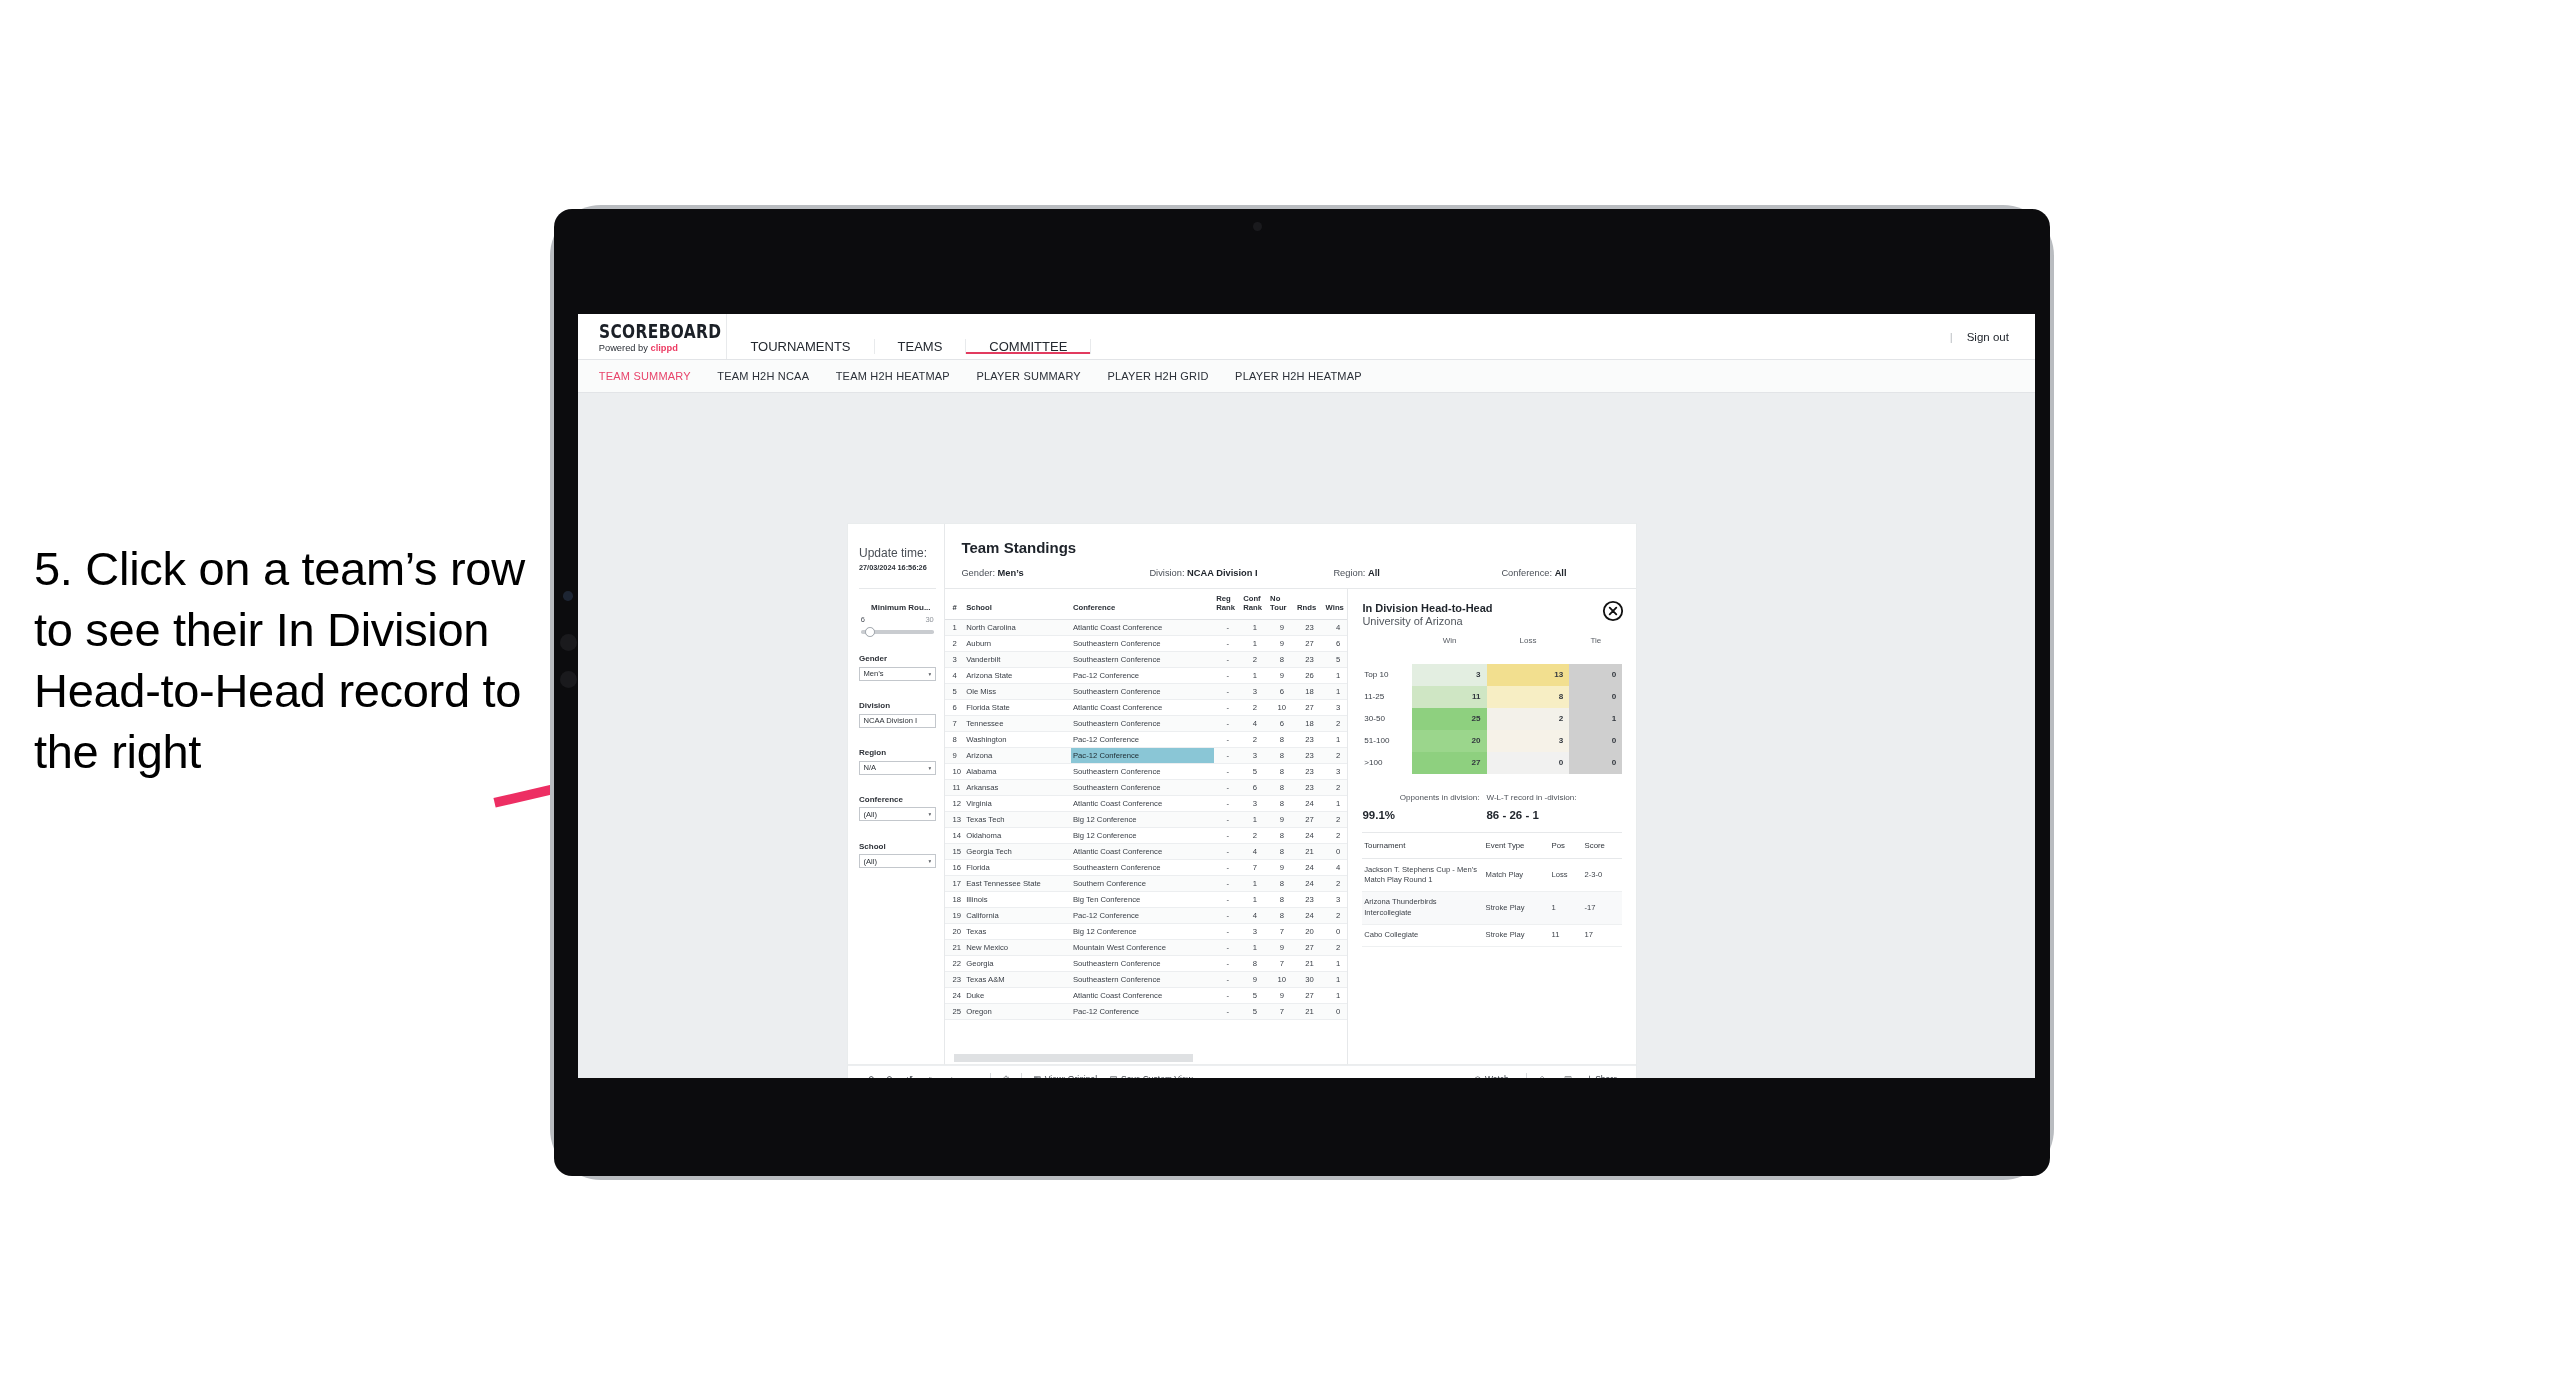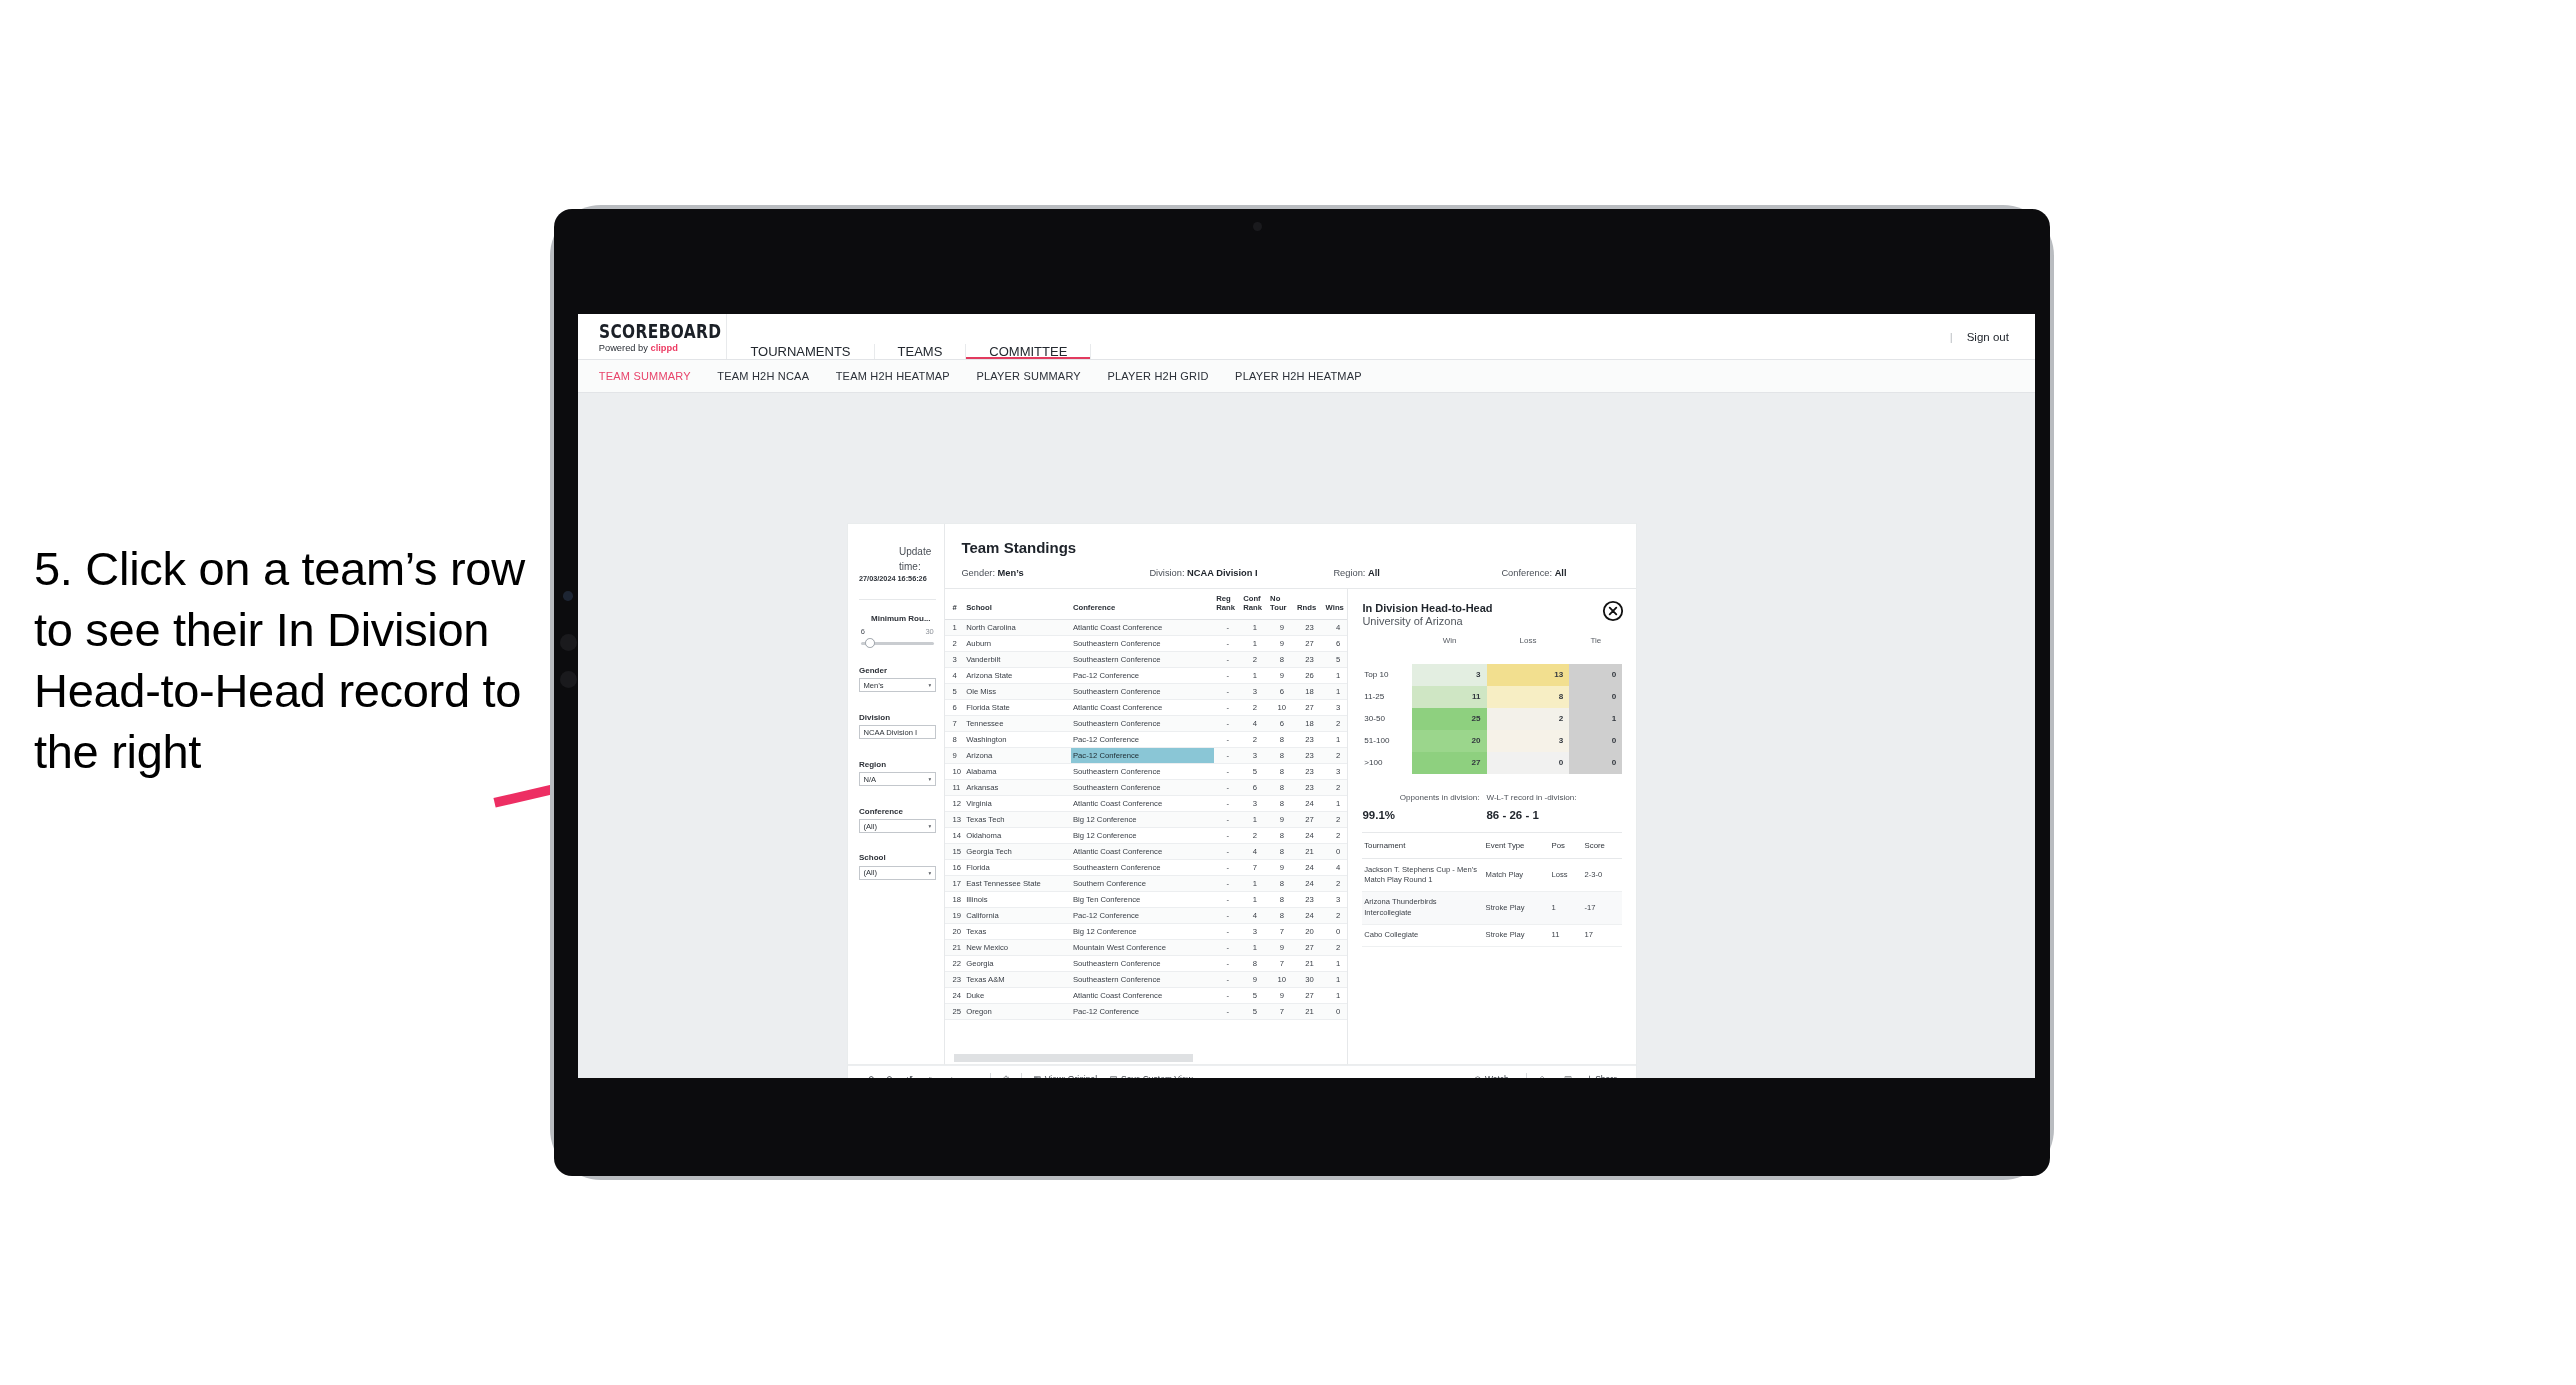--- a/index.html
+++ b/index.html
@@ -87,21 +87,21 @@
     transform-origin: left center;
   }
   #logo-sub {
     font-size: 9.3px;
     color: #2a2f36;
     margin-top: 0.9px;
   }
   #logo-sub .brand { color: #ed3b63; font-weight: 700; }
 
   .topnav {
-    display: flex; align-items: flex-end; margin-top: 20px;
+    display: flex; align-items: center; margin-top: 20px;
   }
   .topnav-item {
     display: flex; align-items: center;
     padding: 0 23px;
     font-size: 13px;
     color: #23282f;
     border-right: 0.9px solid #e8eaec;
     position: relative;
     white-space: nowrap;
   }
@@ -157,21 +157,21 @@
     box-shadow: 0 0 0 0.9px #e9ebed;
   }
 
   
   #rail {
     width: 97px;
     border-right: 0.9px solid #e6e8ea;
     padding: 21px 8.8px 0 10.6px;
     flex-shrink: 0;
   }
-  #update-label { font-size: 10px; color: #4a4f56; line-height: 1.45; margin-left: 40px; }
+  #update-label { font-size: 12px; color: #4a4f56; line-height: 1.45; }
   #update-time { font-size: 7.3px; color: #2e333a; font-weight: 600; }
   #rail-sep { height:0.9px; background:#e6e8ea; margin: 16px 0 14px 0; }
 
   .filter-title {
     font-size: 8px; font-weight: 700; color: #2d3138;
     margin-bottom: 3.5px;
   }
   #slider-title { text-align: center; padding-left: 7px; }
   .slider-bounds {
     display:flex; justify-content: space-between;

